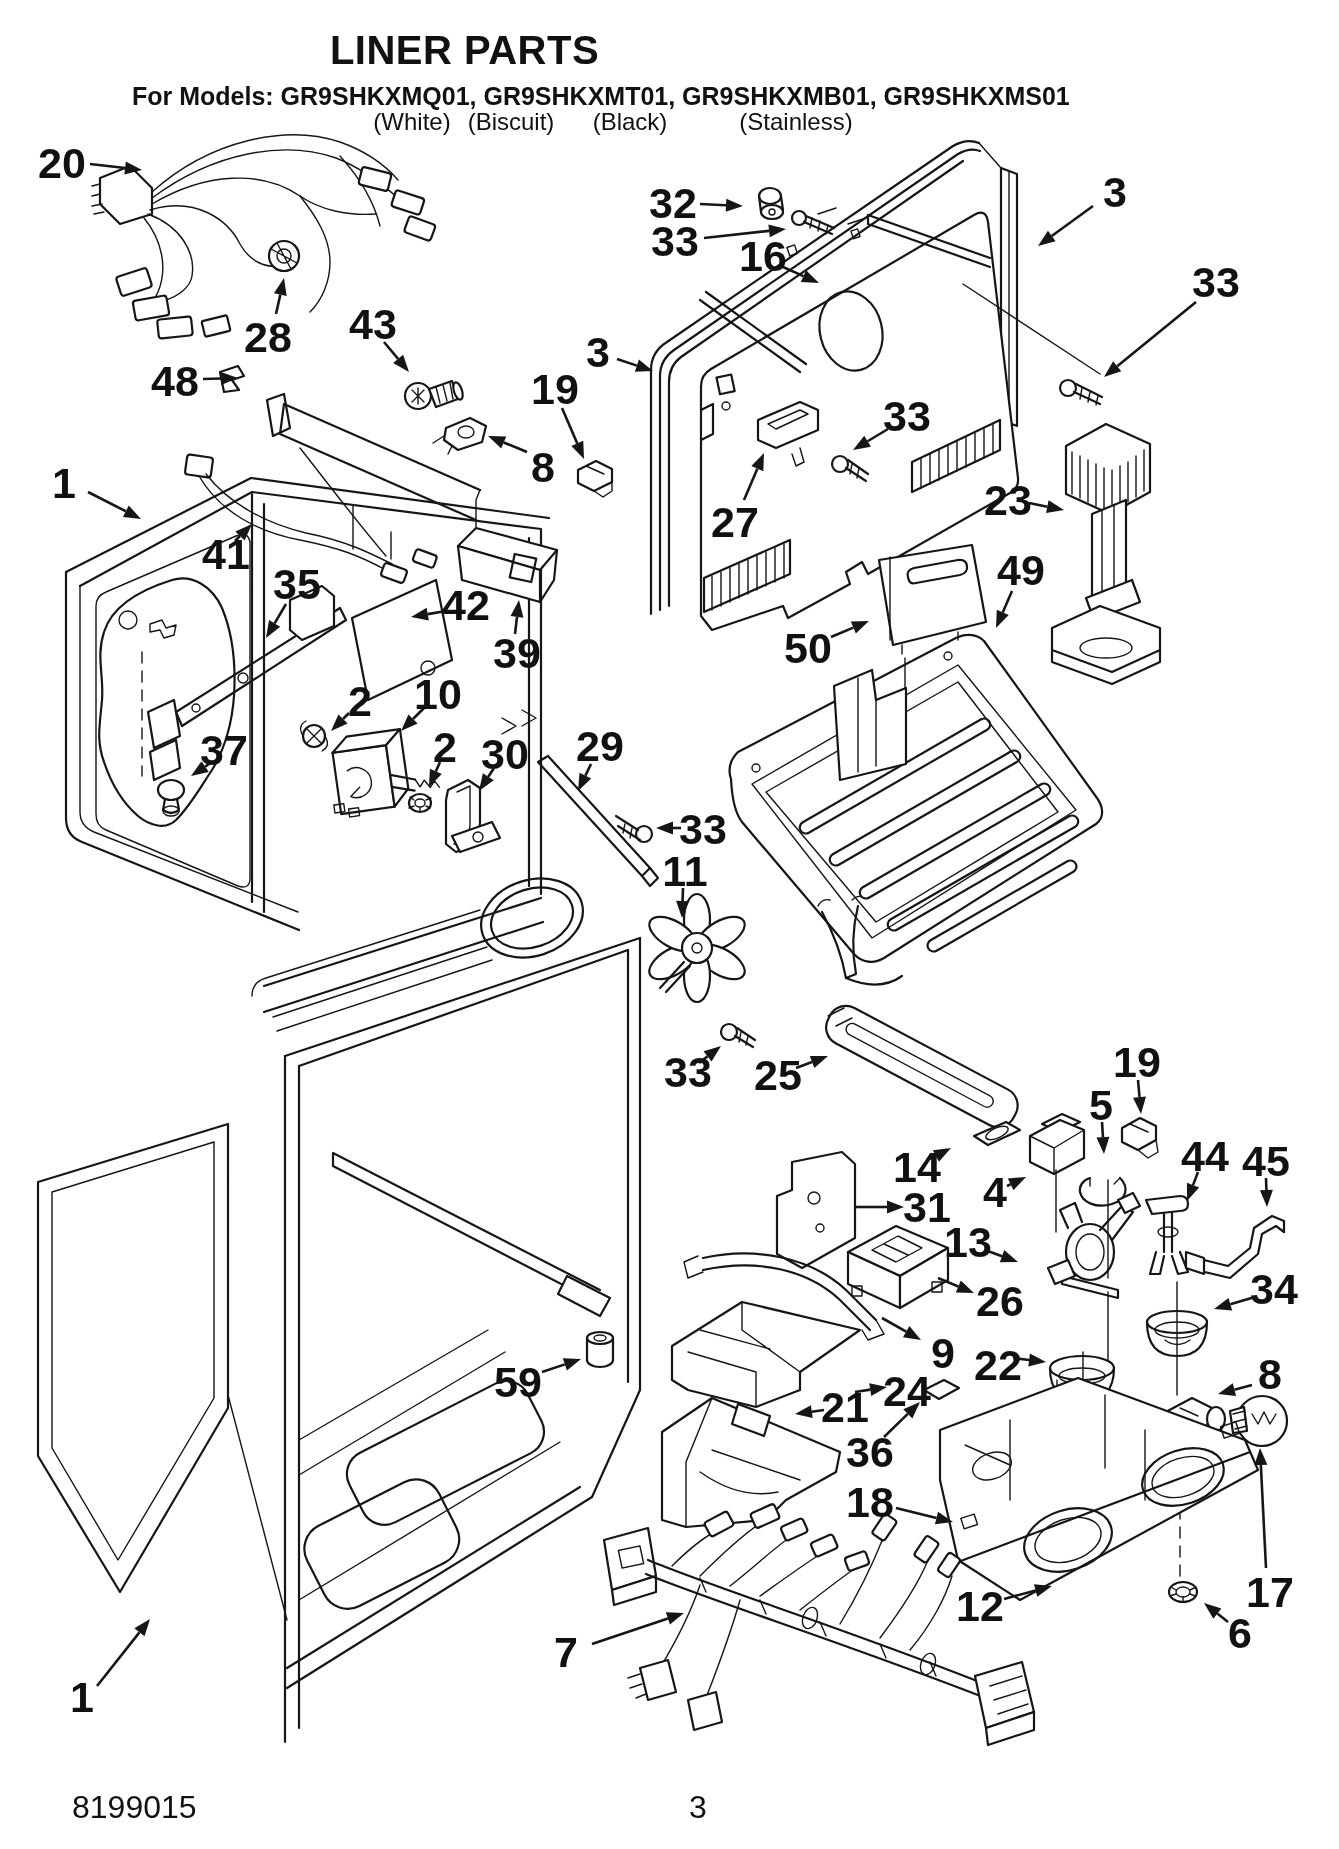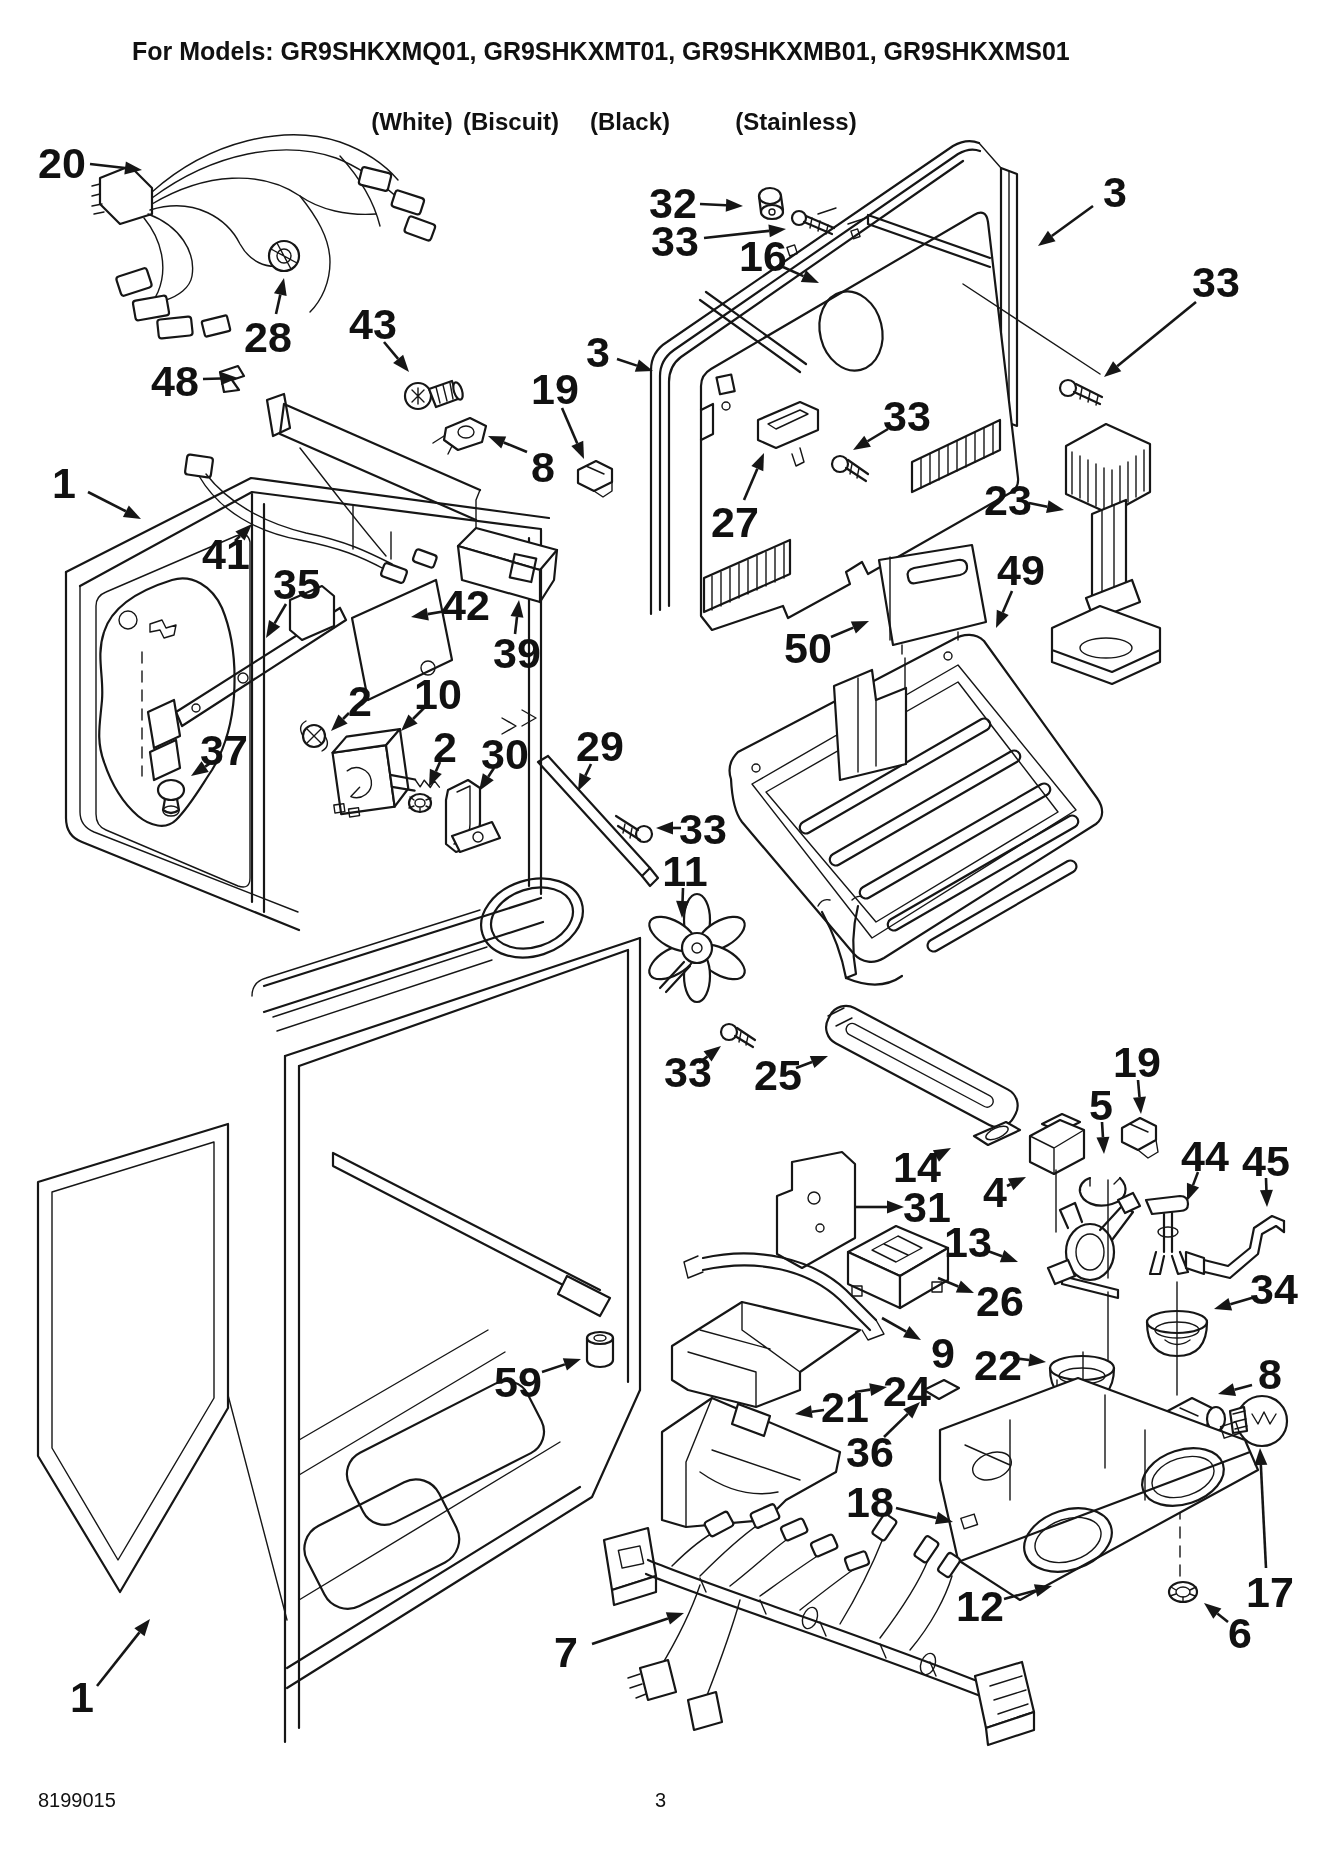--- a/index.html
+++ b/index.html
@@ -4,38 +4,39 @@
 <style>
   html,body{margin:0;padding:0;background:#ffffff;}
   body{width:1339px;height:1849px;overflow:hidden;
        font-family:"Liberation Sans",sans-serif;color:#111;}
   #page{position:relative;width:1339px;height:1849px;background:#fff;}
   #diagram{position:absolute;left:0;top:0;}
   .header{position:absolute;text-align:center;}
   .title{font-size:40px;font-weight:bold;letter-spacing:.5px;}
   .models{font-size:25px;font-weight:bold;margin-top:9px;white-space:nowrap;}
   .finish{position:absolute;top:108px;transform:translateX(-50%);
-          font-size:24px;font-weight:bold;white-space:nowrap;}
-  .docnum,.pagenum{position:absolute;font-size:20px;}
+          font-size:24px;font-weight:normal;white-space:nowrap;}
+  .docnum,.pagenum{position:absolute;font-size:32px;margin-left:34px;}
   
   .ln{fill:none;stroke:#161616;stroke-width:2.2;stroke-linecap:round;stroke-linejoin:round;}
   .lnf{fill:#ffffff;stroke:#161616;stroke-width:2.2;stroke-linejoin:round;}
   .thin{stroke-width:1.4;}
   .dash{stroke-dasharray:11 8;}
   .callout-line{stroke:#161616;stroke-width:2.6;}
   .callout-head{fill:#161616;stroke:none;}
   .callout-num{font-family:"Liberation Sans",sans-serif;font-weight:bold;
                font-size:43px;fill:#111;text-anchor:middle;}
 </style>
 </head>
 <body>
 
 <div id="page">
 
   <div class="header" style="left:132px;top:28px;width:665px;">
+    <div class="title">LINER PARTS</div>
     <div class="models">For Models: GR9SHKXMQ01, GR9SHKXMT01, GR9SHKXMB01, GR9SHKXMS01</div>
   </div>
   <span class="finish" style="left:412px">(White)</span>
   <span class="finish" style="left:511px">(Biscuit)</span>
   <span class="finish" style="left:630px">(Black)</span>
   <span class="finish" style="left:796px">(Stainless)</span>
 
   <svg id="diagram" width="1339" height="1849" viewBox="0 0 1339 1849" xmlns="http://www.w3.org/2000/svg">
 
     <g>

